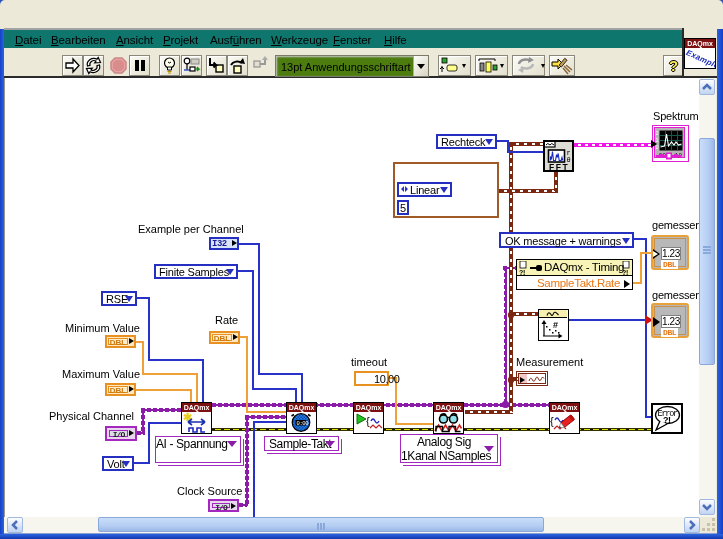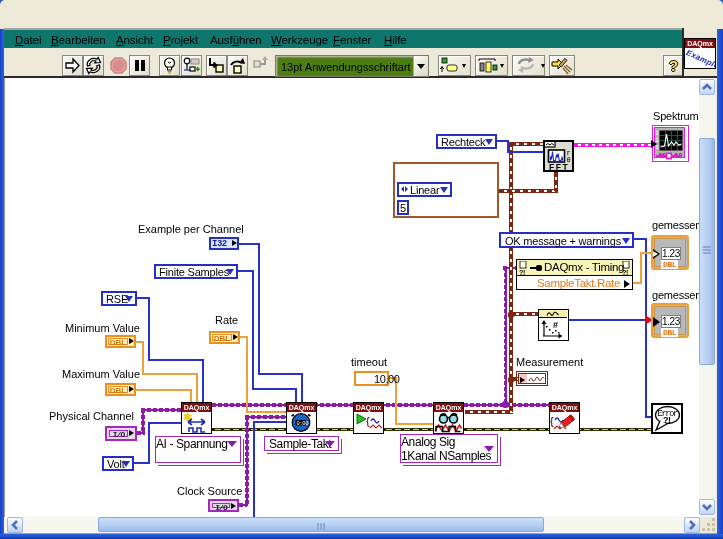--- a/index.html
+++ b/index.html
@@ -29,21 +29,21 @@
 .wo{position:absolute;background:#f0a038}
 .wph{position:absolute;background:repeating-linear-gradient(90deg,#8a1ca8 0 4px,rgba(138,28,168,0) 4px 6px),linear-gradient(180deg,rgba(0,0,0,0) 0 1px,#8a1ca8 1px 3px,rgba(0,0,0,0) 3px 4px)}
 .wpv{position:absolute;background:repeating-linear-gradient(180deg,#8a1ca8 0 4px,rgba(138,28,168,0) 4px 6px),linear-gradient(90deg,rgba(0,0,0,0) 0 1px,#8a1ca8 1px 3px,rgba(0,0,0,0) 3px 4px)}
 .wbrh{position:absolute;background:repeating-linear-gradient(90deg,#7c2810 0 5px,#fff 5px 8px);border-top:1px solid #7c2810;border-bottom:1px solid #7c2810}
 .wbrv{position:absolute;background:repeating-linear-gradient(180deg,#7c2810 0 5px,#fff 5px 8px);border-left:1px solid #7c2810;border-right:1px solid #7c2810}
 .weh{position:absolute;background:repeating-linear-gradient(90deg,#101000 0 3px,#dede00 3px 9px);border-top:1px solid #303000;border-bottom:1px solid #303000}
 .wmh{position:absolute;background:repeating-linear-gradient(90deg,#f018e8 0 4px,#fff 4px 7px);border-top:1px solid #f018e8;border-bottom:1px solid #f018e8}
 
 .ring{position:absolute;background:#fff;border:2px solid #2530c0;color:#000;font-size:11px;letter-spacing:-0.2px;line-height:12px;white-space:nowrap}
 .ring .tri{position:absolute;right:2px;width:0;height:0;border-left:4px solid transparent;border-right:4px solid transparent;border-top:6px solid #2530c0}
-.psel{position:absolute;background:#fff;border:1px solid #a428c0;font-size:12px;white-space:nowrap;color:#000;text-align:left;box-shadow:2px 2px 0 #fff,3px 3px 0 #a428c0}
+.psel{position:absolute;background:#fff;border:1px solid #a428c0;font-size:12px;white-space:nowrap;color:#000;text-align:center;box-shadow:2px 2px 0 #fff,3px 3px 0 #a428c0}
 .psel .tri{position:absolute;right:3px;width:0;height:0;border-left:5px solid transparent;border-right:5px solid transparent;border-top:6px solid #8a1ca8}
 .daq{position:absolute;width:31px;height:32px;background:#fff;border:1px solid #000}
 .daq .band{position:absolute;left:0;top:0;right:0;height:9px;background:#7c1010;color:#fff;font-size:7px;font-weight:bold;text-align:center;line-height:9px;letter-spacing:0}
 .dblc{position:absolute;width:31px;height:13px;border:2px solid #e89020;background:#ffe8c0;}
 .dblc i{position:absolute;left:1px;top:1px;right:6px;bottom:1px;border:1px solid #e89020;background:#ffedca;font-style:normal;font-weight:bold;font-size:8px;color:#cc7a10;text-align:center;line-height:8px;font-family:"Liberation Sans",sans-serif;letter-spacing:0px}
 .dblc b{position:absolute;right:0px;top:1px;width:0;height:0;border-top:3px solid transparent;border-bottom:3px solid transparent;border-left:5px solid #000}
 .ioc{position:absolute;border:2px solid #a428c0;background:#e8d8ee}
 .ioc i{position:absolute;left:2px;top:2px;right:7px;bottom:2px;border:1px solid #a428c0;background:#dcdce8;font-style:normal;font-weight:bold;font-size:8px;color:#222;text-align:center;font-family:"Liberation Mono",monospace;letter-spacing:-1px;line-height:8px}
 .ioc b{position:absolute;right:1px;top:2px;width:0;height:0;border-top:3px solid transparent;border-bottom:3px solid transparent;border-left:5px solid #000}
 .sbtn{position:absolute;background:linear-gradient(180deg,#fdfdfd,#d8e4f8 60%,#c0d4f0);border:1px solid #a0b8e0;border-radius:2px}

